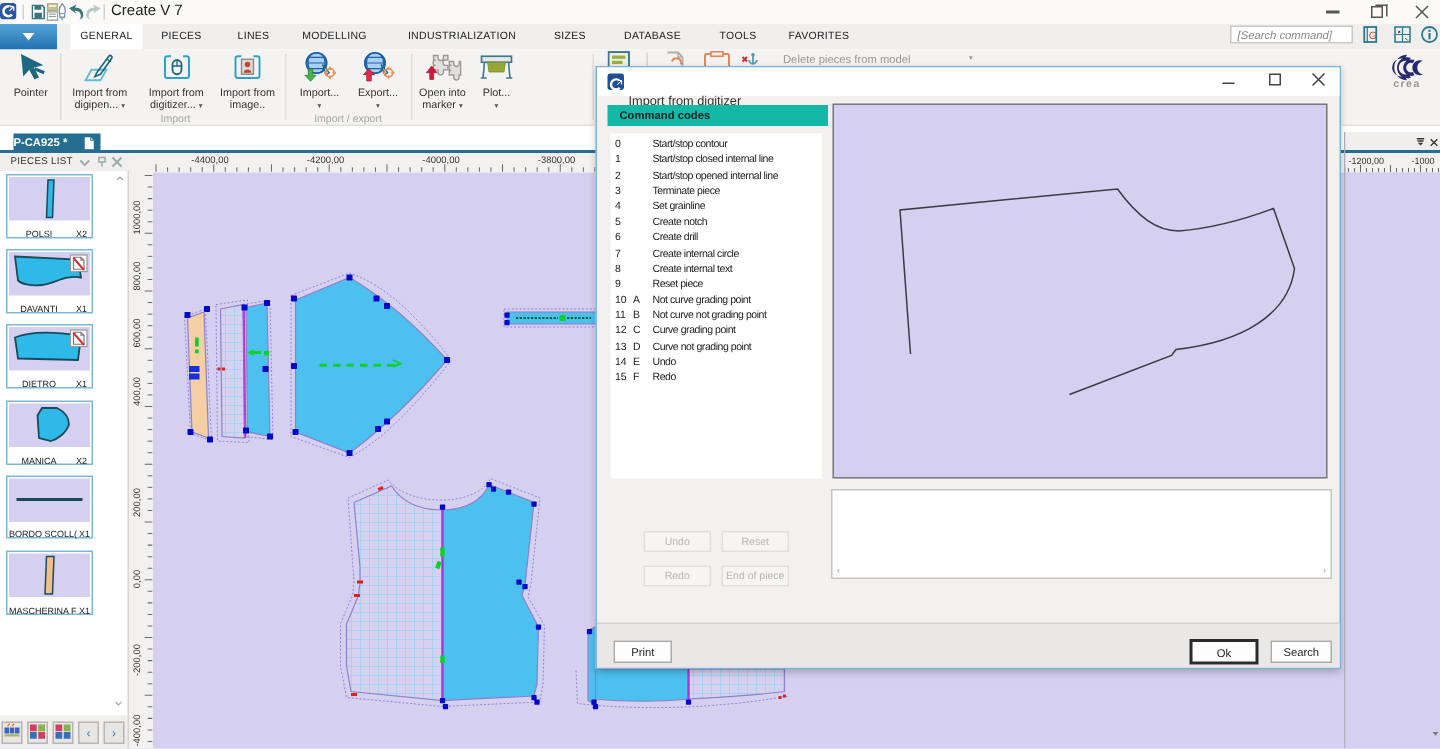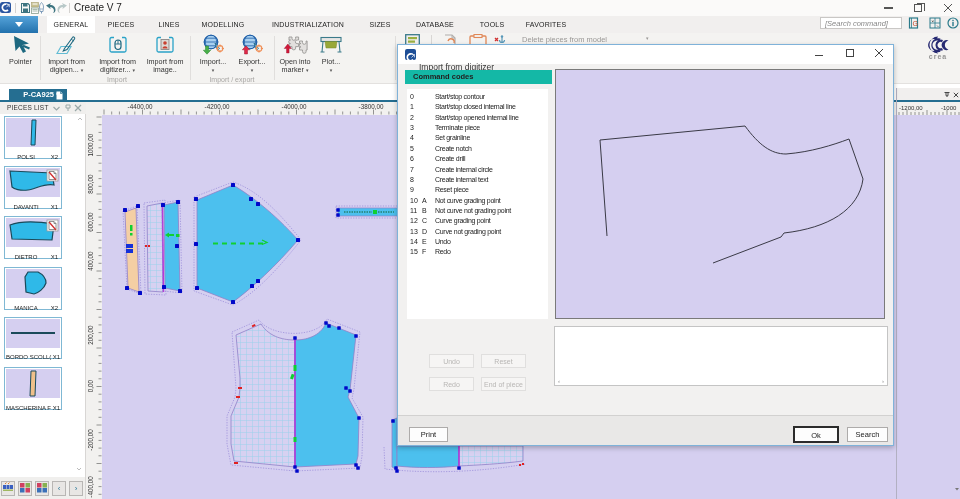--- a/index.html
+++ b/index.html
@@ -18,21 +18,21 @@
 
 #ribbon { left:0; top:33px; width:960px; height:51px; background:#f4f3f1; border-bottom:1px solid #e3e1df; }
 #ribbonwhite { left:0; top:84px; width:960px; height:4px; background:#fff; }
 .rbtn { position:absolute; text-align:center; font-size:7.2px; color:#333; line-height:1.18; }
 .rbtn svg { display:block; margin:0 auto 2px auto; }
 .grplabel { position:absolute; top:76px; font-size:7px; color:#a8a6a4; text-align:center; }
 .vsep { position:absolute; top:36px; height:44px; width:1px; background:#e0dedc; }
 .dd { color:#555; font-size:5px; }
 
 #docrow { left:0; top:88px; width:960px; height:12px; background:#fff; }
-#doctab { left:9px; top:89px; width:58px; padding-right:8px; height:12px; background:#256e91; color:#fff; font-size:7.5px; font-weight:bold; line-height:12px; text-align:right; }
+#doctab { left:9px; top:89px; width:58px; padding-right:8px; height:12px; background:#256e91; color:#fff; font-size:7.5px; font-weight:bold; line-height:12px; text-align:left; }
 #tealline { left:0; top:100px; width:960px; height:2px; background:#256e91; }
 
 #pieceshdr { left:0; top:102px; width:86px; height:12px; background:#f0efed; font-size:6.5px; letter-spacing:0.2px; color:#333; line-height:12px; }
 #pieceslist { left:0; top:114px; width:86px; height:363px; background:#fff; border-right:1px solid #d8d6d4; }
 #piecesbtns { left:0; top:477px; width:86px; height:22px; background:#f0efed; border-right:1px solid #d8d6d4; }
 .thumb { position:absolute; left:4px; width:58px; height:43px; border:1px solid #7fb8d4; background:#fff; }
 .thumb .img { position:absolute; left:1px; top:1px; width:54px; height:29px; background:#d5cff0; }
 .thumb .lbl { position:absolute; left:0; bottom:4px; width:100%; font-size:6px; line-height:7px; color:#222; text-align:center; white-space:nowrap; }
 .smallbtn { position:absolute; top:481px; width:14px; height:15px; border:1px solid #b8b6b4; background:#e8e6e4; font-size:8px; color:#2a7a9b; text-align:center; line-height:14px; }
 

